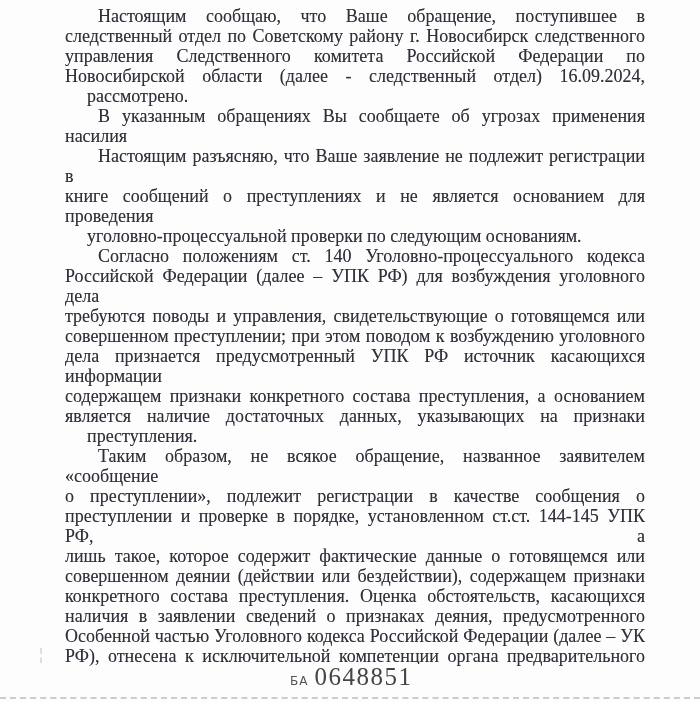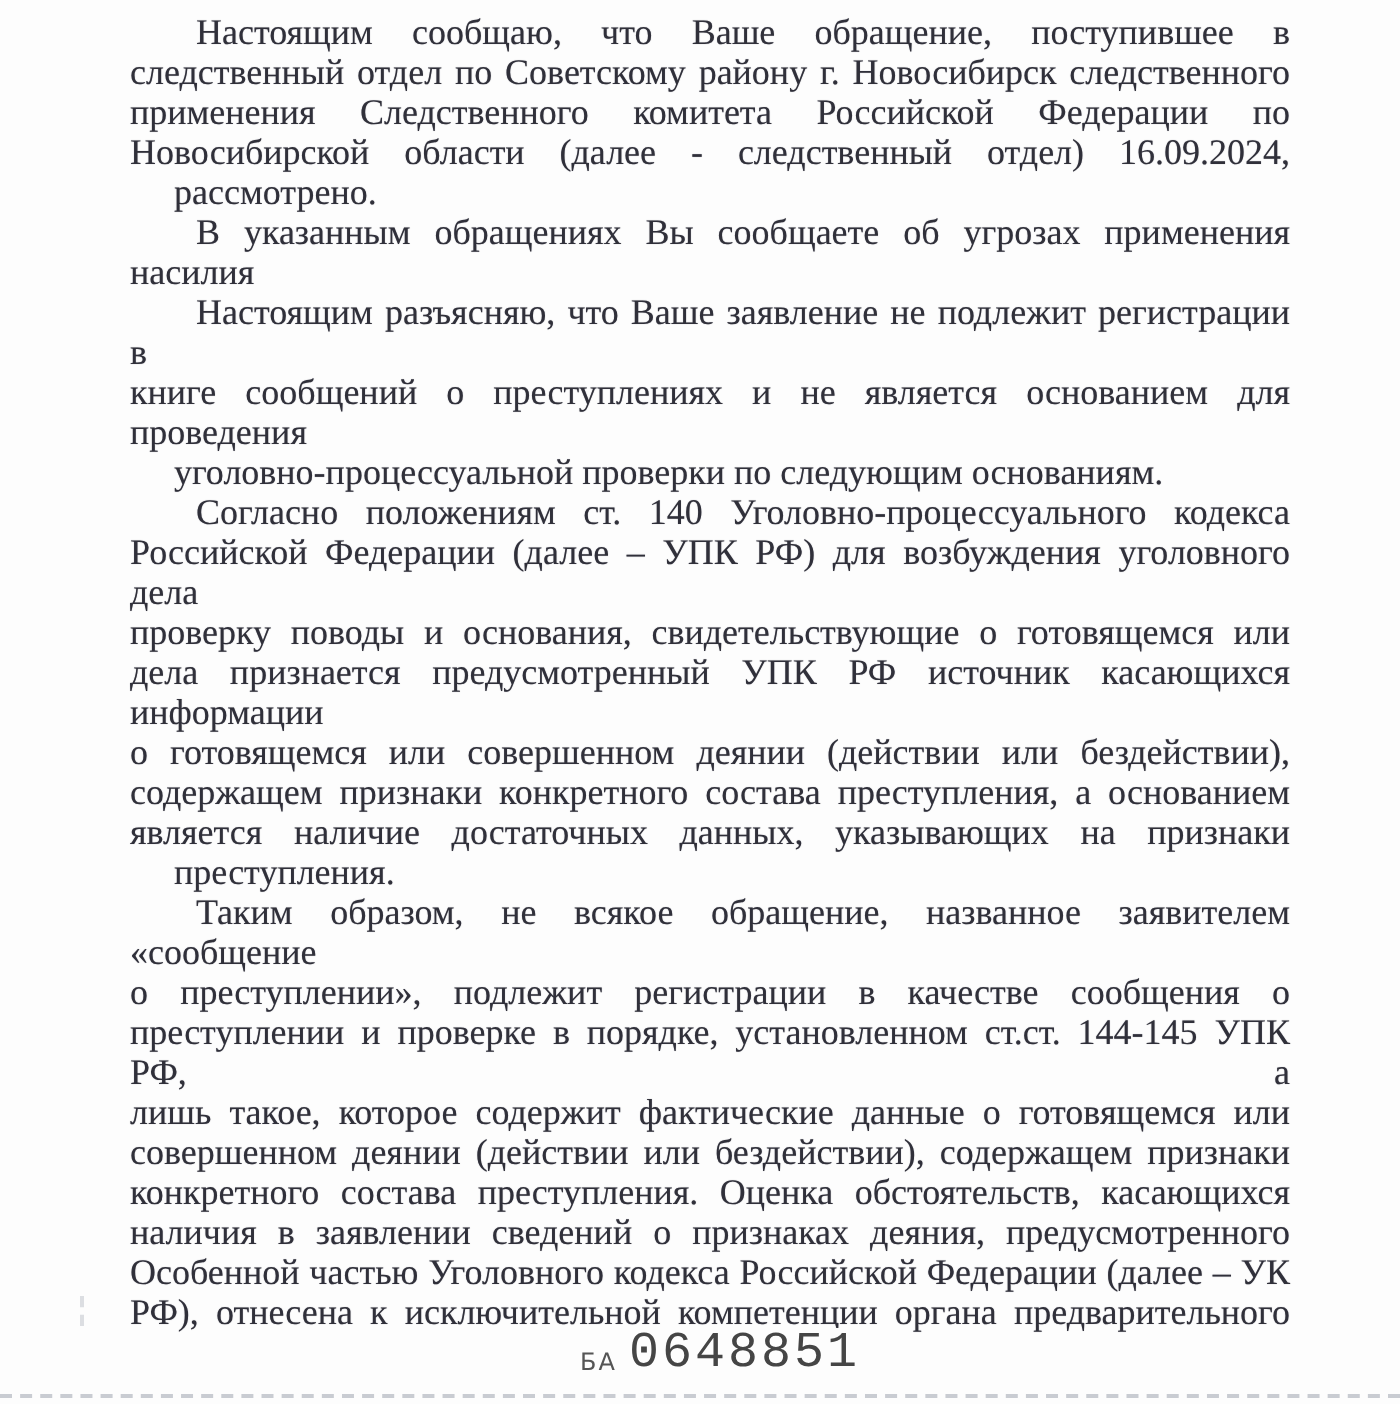--- a/index.html
+++ b/index.html
@@ -48,48 +48,48 @@
   }
   .serial .prefix{
     font-family:"DejaVu Sans","Liberation Sans",sans-serif;
     font-size:12px;
     letter-spacing:1px;
     line-height:1;
     padding-bottom:2px;
     color:#555;
   }
   .serial .number{
-    font-family:Liberation Mono, monospace;
+    font-family:Liberation Serif, serif;
     font-size:25px;
     letter-spacing:1.5px;
     line-height:1;
     font-weight:400;
     color:#454545;
   }
 </style>
 </head>
 <body>
 
 <div class="page">
 
   <div class="doc">
       <div class="line first">Настоящим сообщаю, что Ваше обращение, поступившее в</div>
       <div class="line">следственный отдел по Советскому району г. Новосибирск следственного</div>
-      <div class="line">применения Следственного комитета Российской Федерации по</div>
+      <div class="line">управления Следственного комитета Российской Федерации по</div>
       <div class="line">Новосибирской области (далее - следственный отдел) 16.09.2024,</div>
       <div class="line last">рассмотрено.</div>
       <div class="line first">В указанным обращениях Вы сообщаете об угрозах применения насилия</div>
       <div class="line first">Настоящим разъясняю, что Ваше заявление не подлежит регистрации в</div>
       <div class="line">книге сообщений о преступлениях и не является основанием для проведения</div>
       <div class="line last">уголовно-процессуальной проверки по следующим основаниям.</div>
       <div class="line first">Согласно положениям ст. 140 Уголовно-процессуального кодекса</div>
       <div class="line">Российской Федерации (далее – УПК РФ) для возбуждения уголовного дела</div>
-      <div class="line">проверку поводы и основания, свидетельствующие о готовящемся или</div>
+      <div class="line">требуются поводы и управления, свидетельствующие о готовящемся или</div>
+      <div class="line">совершенном преступлении; при этом поводом к возбуждению уголовного</div>
       <div class="line">дела признается предусмотренный УПК РФ источник касающихся информации</div>
-      <div class="line">о готовящемся или совершенном деянии (действии или бездействии),</div>
       <div class="line">содержащем признаки конкретного состава преступления, а основанием</div>
       <div class="line">является наличие достаточных данных, указывающих на признаки</div>
       <div class="line last">преступления.</div>
       <div class="line first">Таким образом, не всякое обращение, названное заявителем «сообщение</div>
       <div class="line">о преступлении», подлежит регистрации в качестве сообщения о</div>
       <div class="line">преступлении и проверке в порядке, установленном ст.ст. 144-145 УПК РФ, а</div>
       <div class="line">лишь такое, которое содержит фактические данные о готовящемся или</div>
       <div class="line">совершенном деянии (действии или бездействии), содержащем признаки</div>
       <div class="line">конкретного состава преступления. Оценка обстоятельств, касающихся</div>
       <div class="line">наличия в заявлении сведений о признаках деяния, предусмотренного</div>

